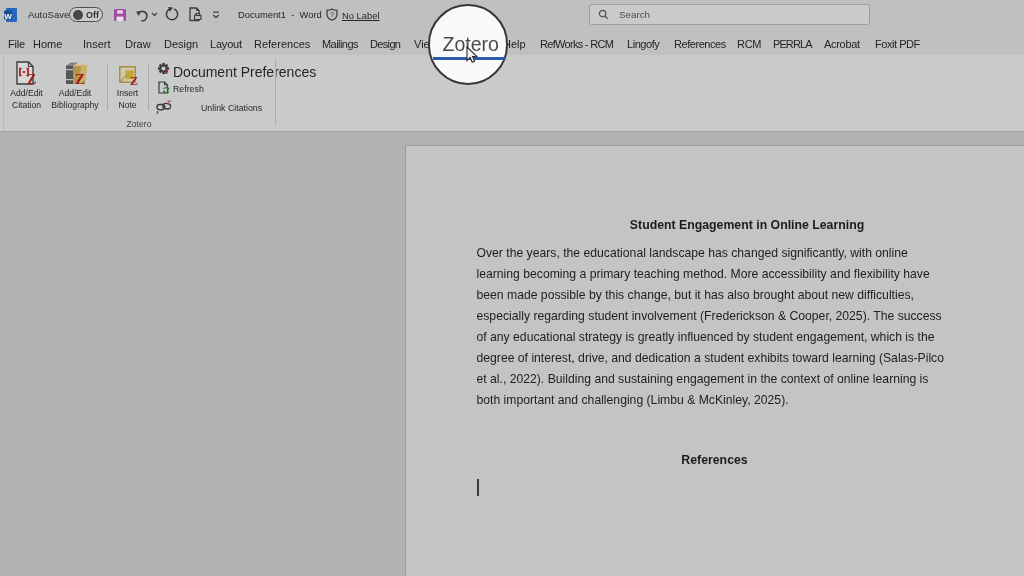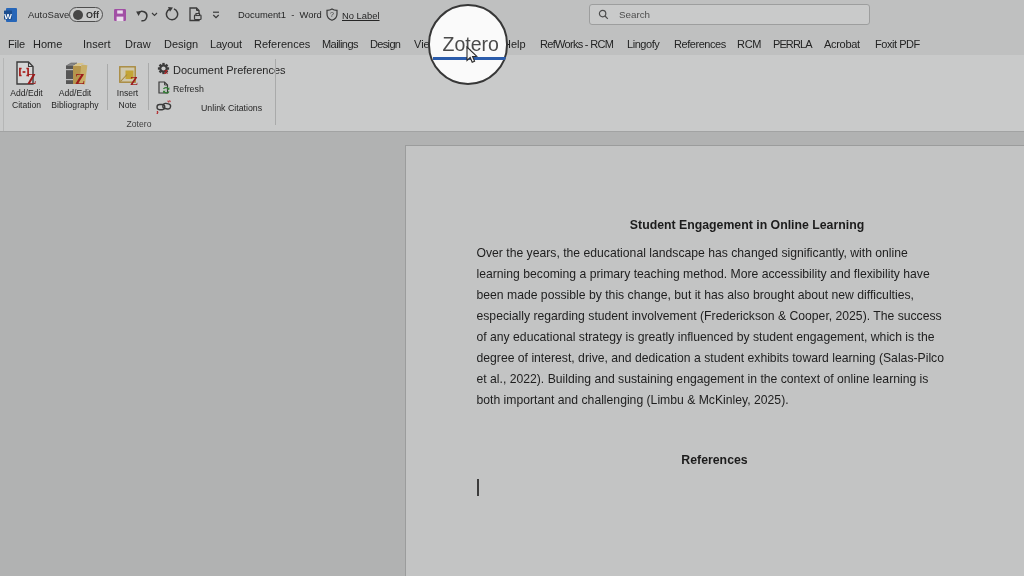--- a/index.html
+++ b/index.html
@@ -134,21 +134,21 @@
   <g fill="#3b3b3b">
     <circle cx="6.5" cy="6.5" r="4.1"></circle>
     <rect x="5.3" y="0.9" width="2.4" height="11.2"></rect>
     <rect x="0.9" y="5.3" width="11.2" height="2.4"></rect>
     <rect x="5.3" y="0.9" width="2.4" height="11.2" transform="rotate(45 6.5 6.5)"></rect>
     <rect x="5.3" y="0.9" width="2.4" height="11.2" transform="rotate(-45 6.5 6.5)"></rect>
   </g>
   <circle cx="6.5" cy="6.5" r="2.1" fill="#c9caca"></circle>
 </svg>
 <div class="abs" style="left:164px;top:66px;font-family:'Liberation Serif';font-size:9px;font-weight:bold;color:#b02023;">z</div>
-<div class="abs" style="left:173px;top:64px;font-size:11px;color:#262626;">Document Preferences</div>
+<div class="abs" style="left:173px;top:64px;font-size:14px;color:#262626;">Document Preferences</div>
 
 <svg class="abs" style="left:158px;top:81px;" width="12" height="13" viewBox="0 0 12 13">
   <path d="M1 1 L6.5 1 L9.5 4 L9.5 12 L1 12 Z" fill="none" stroke="#3b3b3b" stroke-width="1.2"></path>
   <path d="M6.5 1 L6.5 4 L9.5 4" fill="none" stroke="#3b3b3b" stroke-width="0.9"></path>
 </svg>
 <svg class="abs" style="left:162px;top:85.5px;" width="8.5" height="8.5" viewBox="0 0 9 9">
   <path d="M1.6 3.2 A3 3 0 0 1 7 3.4" fill="none" stroke="#2f7d32" stroke-width="1.3"></path>
   <path d="M7.4 5.8 A3 3 0 0 1 2 5.6" fill="none" stroke="#2f7d32" stroke-width="1.3"></path>
   <path d="M7.8 1.2 L7.8 4 L5 4 Z" fill="#2f7d32"></path>
   <path d="M1.2 7.8 L1.2 5 L4 5 Z" fill="#2f7d32"></path>

